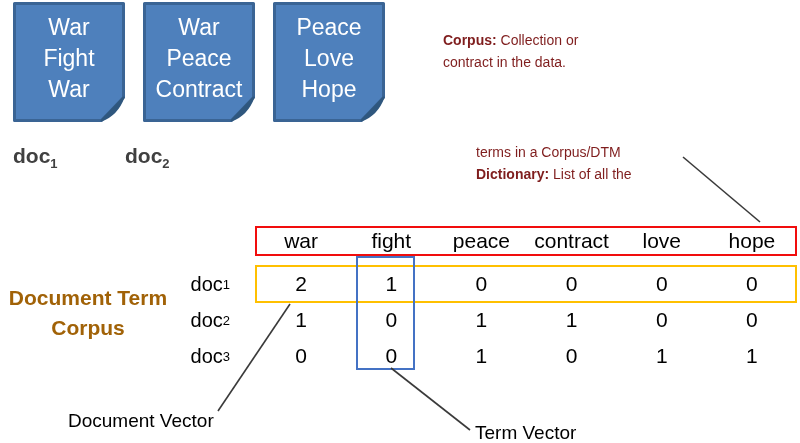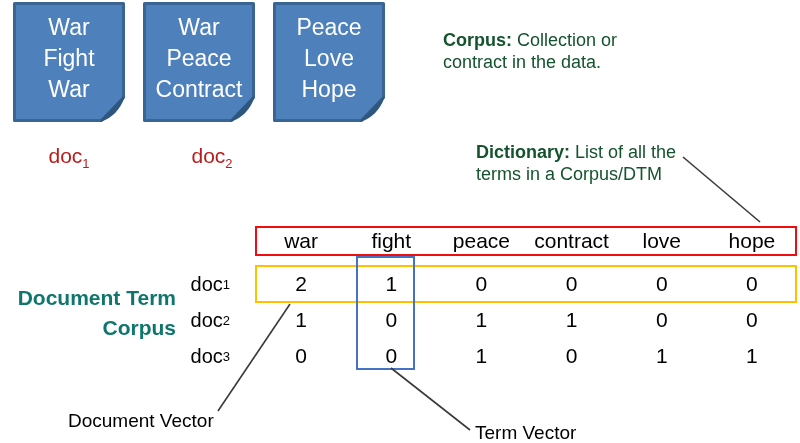--- a/index.html
+++ b/index.html
@@ -16,32 +16,32 @@
   
   .doc-note { position: absolute; top: 2px; width: 112px; height: 120px; }
   .doc-note svg { display: block; }
   .doc-note .note-text {
     position: absolute; left: 0; top: 4px; width: 112px; height: 104px;
     display: flex; flex-direction: column; justify-content: center; align-items: center;
     color: #ffffff; font-size: 23px; line-height: 31px; text-align: center;
   }
   .doc-label {
     position: absolute; top: 144px; width: 112px;
-    text-align: center; font-size: 21px; color: #b91c1c;
+    text-align: left; font-size: 21px; color: #404040; font-weight: bold;
   }
   sub { font-size: 13px; }
 
   
-  .note { position: absolute; font-size: 18px; line-height: 22px; color: #14532d; white-space: nowrap; }
+  .note { position: absolute; font-size: 14px; line-height: 22px; color: #7f1d1d; white-space: nowrap; }
   .note .lead { font-weight: 700; }
 
   
   #dtm-title {
     position: absolute; left: 0; top: 283px; width: 176px;
-    font-weight: 700; font-size: 21px; line-height: 30px; text-align: right; color: #0f766e;
+    font-weight: 700; font-size: 21px; line-height: 30px; text-align: center; color: #a16207;
   }
 
   
   .hrow {
     position: absolute; left: 256px; top: 227px; width: 541px; height: 28px;
     display: flex;
   }
   .hcell { flex: 1; display: flex; align-items: center; justify-content: center;
            font-size: 21px; color: #000000; }
   .trow {
@@ -98,30 +98,30 @@
       <path d="M88.5,118.5 L110.5,95.5 Q104,113 88.5,118.5 Z" fill="#2f577e" stroke="#2f577e" stroke-width="2" stroke-linejoin="round"></path>
     </svg>
     <div class="note-text">
       <span>Peace</span>
       <span>Love</span>
       <span>Hope</span>
     </div>
   </div>
 
   <div class="doc-label" style="left:13px"><span>doc</span><sub>1</sub></div>
-  <div class="doc-label" style="left:156px"><span>doc</span><sub>2</sub></div>
+  <div class="doc-label" style="left:125px"><span>doc</span><sub>2</sub></div>
 
   <div class="note" style="left:443px; top:29px">
     <div><span class="lead">Corpus:</span><span> Collection or</span></div>
     <div>contract in the data.</div>
   </div>
 
   <div class="note" style="left:476px; top:141px">
+    <div>terms in a Corpus/DTM</div>
     <div><span class="lead">Dictionary:</span><span> List of all the</span></div>
-    <div>terms in a Corpus/DTM</div>
   </div>
 
   <div id="dtm-title">
     <div>Document Term</div>
     <div>Corpus</div>
   </div>
 
   <div class="hrow">
     <div class="hcell">war</div>
     <div class="hcell">fight</div>

